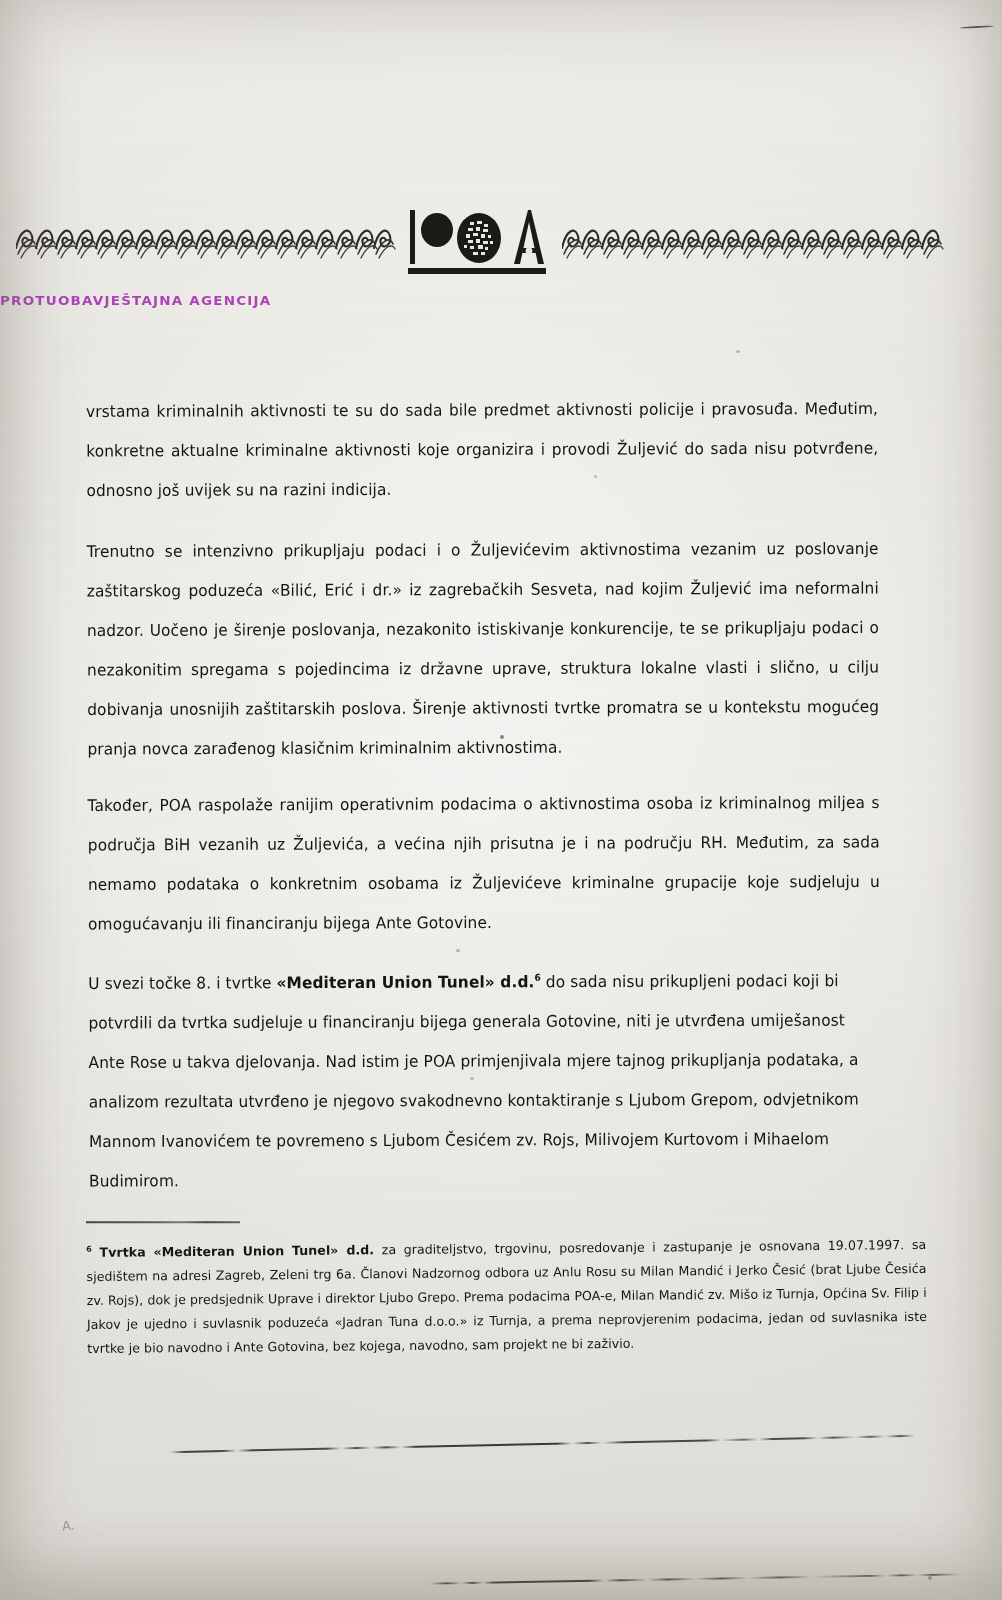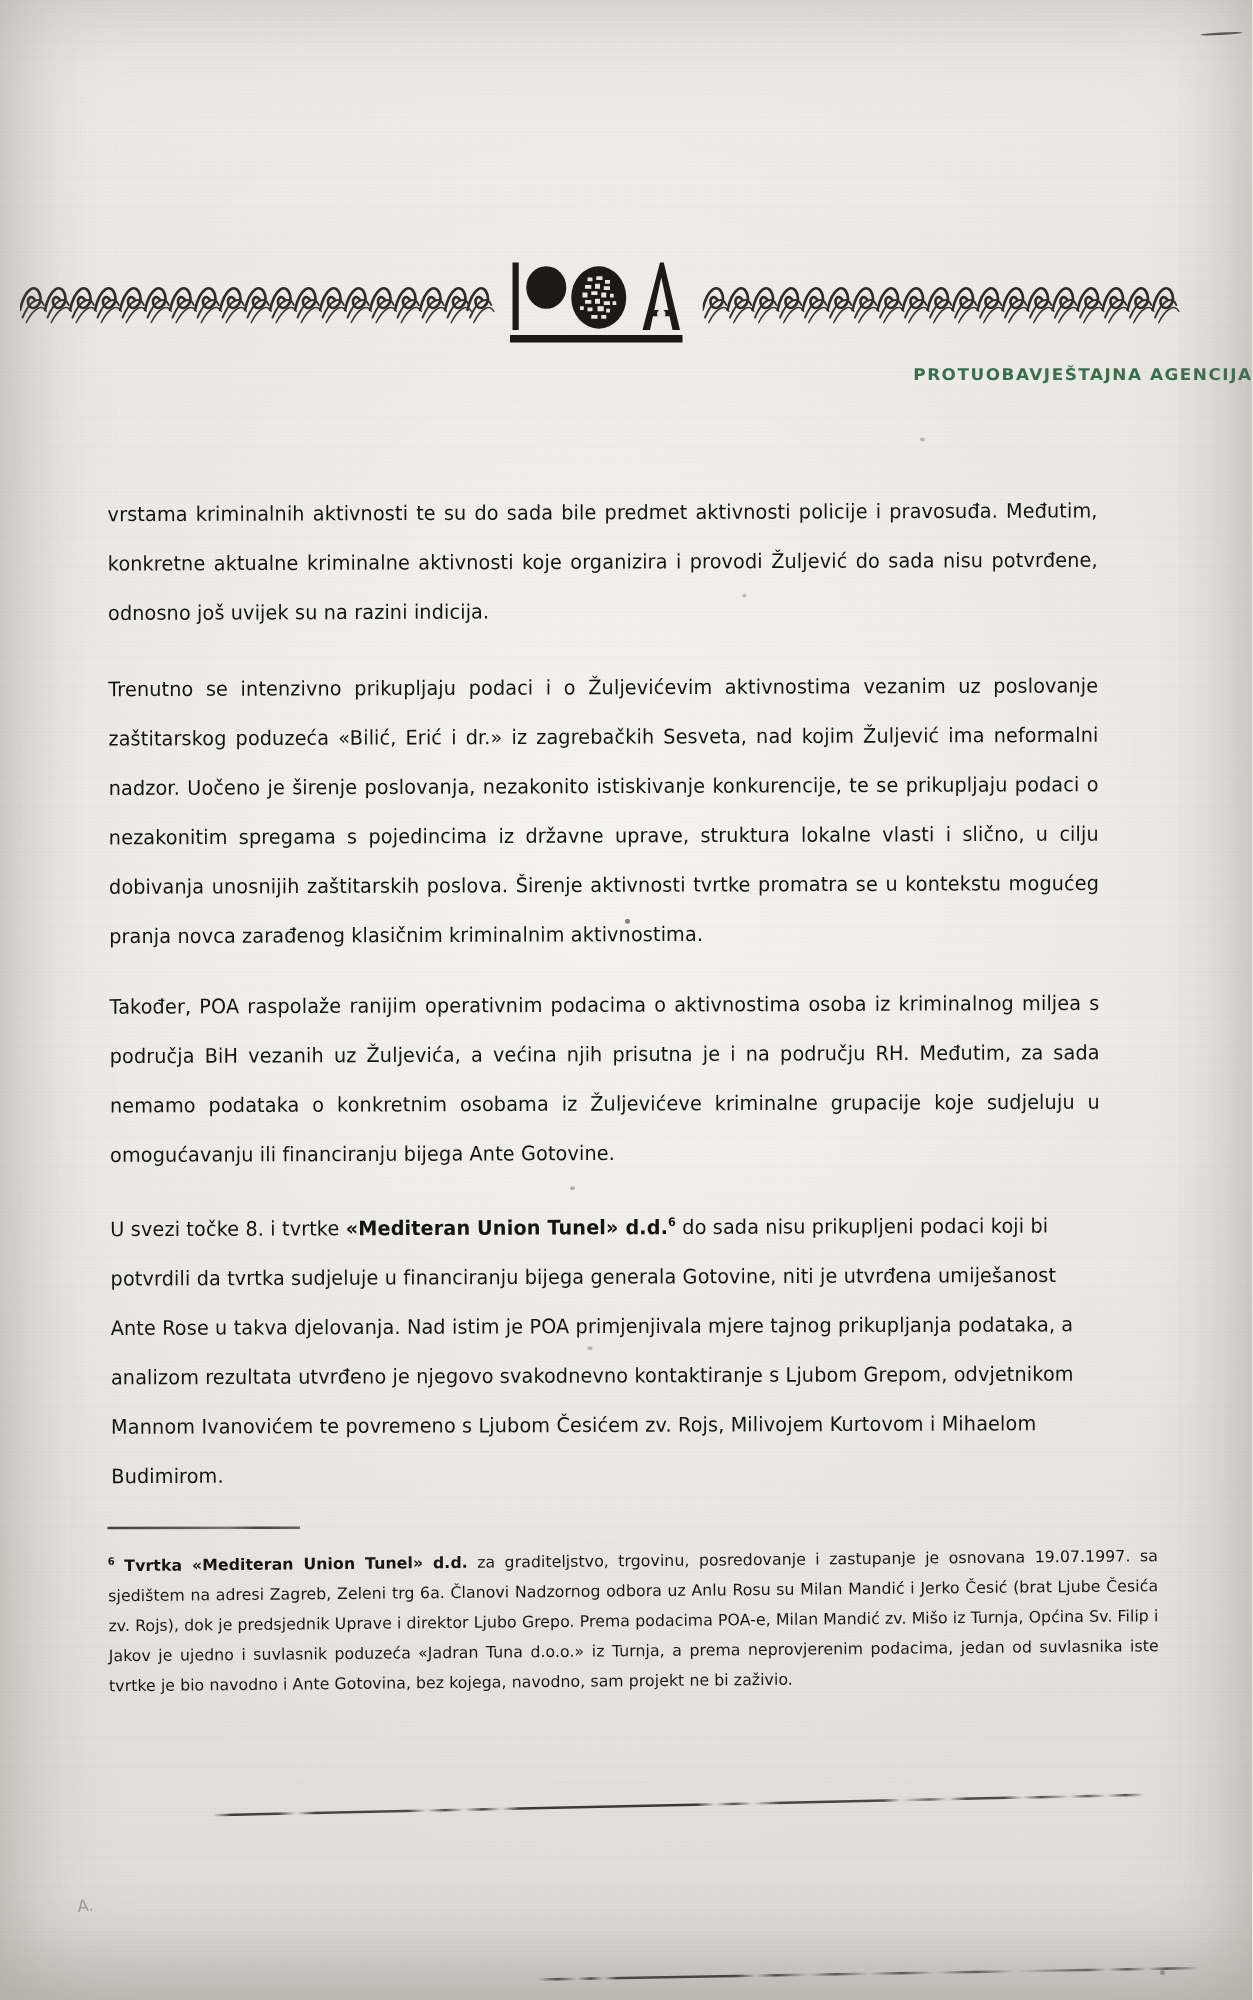--- a/index.html
+++ b/index.html
@@ -80,25 +80,25 @@
     width: 148px;
     height: 78px;
   }
   #logo svg { display:block; }
 
   #agency-subtitle {
     position: absolute;
     left: 0;
     top: 84px;
     width: 1002px;
-    text-align: right;
+    text-align: left;
     font-family: "DejaVu Sans", sans-serif;
     font-size: 13.5px;
     letter-spacing: 1.2px;
-    color: #14532d;
+    color: #a21caf;
     opacity: 0.82;
     transform: scaleY(0.95);
     font-weight: 600;
   }
 
   
   #body-text {
     position: absolute;
     left: 86px;
     top: 392px;

